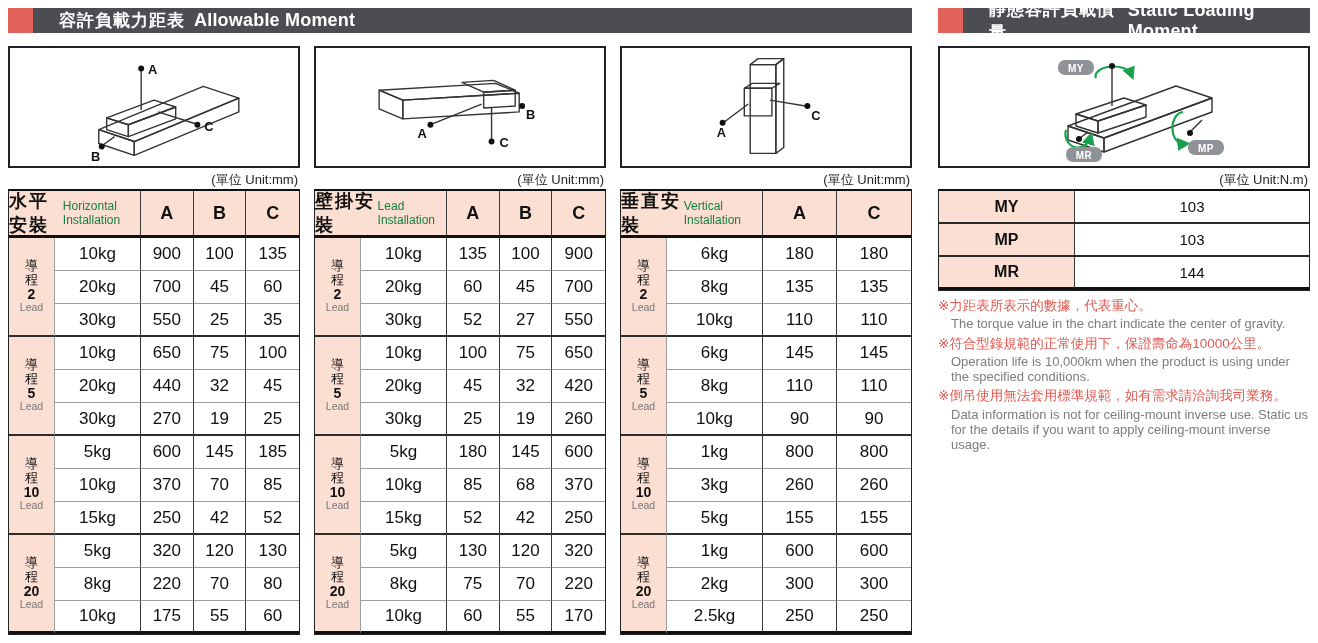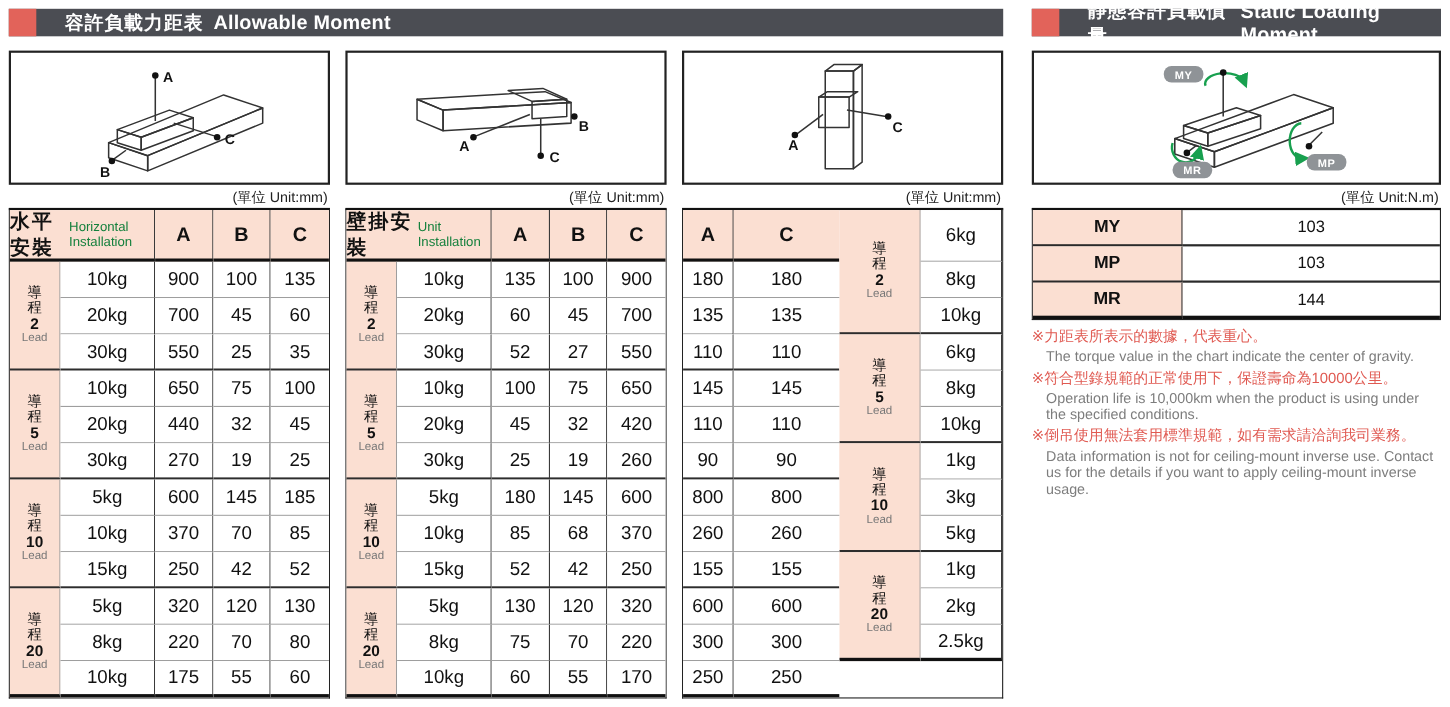--- a/index.html
+++ b/index.html
@@ -200,21 +200,21 @@
           </g>
           <text class="ptlabel" x="103" y="90">A</text>
           <text class="ptlabel" x="213" y="71">B</text>
           <text class="ptlabel" x="186" y="100">C</text>
         </svg>
       </div>
       <div class="unit">(單位  Unit:mm)</div>
       <div class="m-table" style="grid-template-columns: 46px 86px repeat(3, 1fr); grid-template-rows: 47px repeat(12, 33px);">
           <div class="c hd title" style="grid-column: 1 / span 2;">
             <div class="zh">壁掛安裝</div>
-            <div class="en">Unit Installation</div>
+            <div class="en">Lead Installation</div>
           </div>
           <div class="c hd colh">A</div>
           <div class="c hd colh">B</div>
           <div class="c hd colh last">C</div>
           <div class="c lead gsep" style="grid-row: span 3;">
             <div class="z">導</div>
             <div class="z">程</div>
             <div class="n">2</div>
             <div class="len">Lead</div>
           </div>
@@ -302,20 +302,24 @@
           <g fill="#111">
             <circle cx="102" cy="75" r="3"></circle>
               <circle cx="188" cy="58" r="3"></circle>
           </g>
           <text class="ptlabel" x="96" y="89">A</text>
           <text class="ptlabel" x="192" y="72">C</text>
         </svg>
       </div>
       <div class="unit">(單位  Unit:mm)</div>
       <div class="m-table" style="grid-template-columns: 46px 96px repeat(2, 1fr); grid-template-rows: 47px repeat(12, 33px);">
+          <div class="c hd title" style="grid-column: 1 / span 2;">
+            <div class="zh">垂直安裝</div>
+            <div class="en">Vertical Installation</div>
+          </div>
           <div class="c hd colh">A</div>
           <div class="c hd colh last">C</div>
           <div class="c lead gsep" style="grid-row: span 3;">
             <div class="z">導</div>
             <div class="z">程</div>
             <div class="n">2</div>
             <div class="len">Lead</div>
           </div>
           <div class="c">6kg</div>
           <div class="c">180</div>
@@ -437,18 +441,18 @@
           <div class="note">
             <div class="note-zh">※力距表所表示的數據，代表重心。</div>
             <div class="note-en">The torque value in the chart indicate the center of gravity.</div>
           </div>
           <div class="note">
             <div class="note-zh">※符合型錄規範的正常使用下，保證壽命為10000公里。</div>
             <div class="note-en">Operation life is 10,000km when the product is using under the specified conditions.</div>
           </div>
           <div class="note">
             <div class="note-zh">※倒吊使用無法套用標準規範，如有需求請洽詢我司業務。</div>
-            <div class="note-en">Data information is not for ceiling-mount inverse use. Contact us for the details if you want to apply ceiling-mount inverse usage.</div>
+            <div class="note-en">Data information is not for ceiling-mount inverse use. Static us for the details if you want to apply ceiling-mount inverse usage.</div>
           </div>
         </div>
     </div>
   </div>
 </div>
 
 </body></html>

